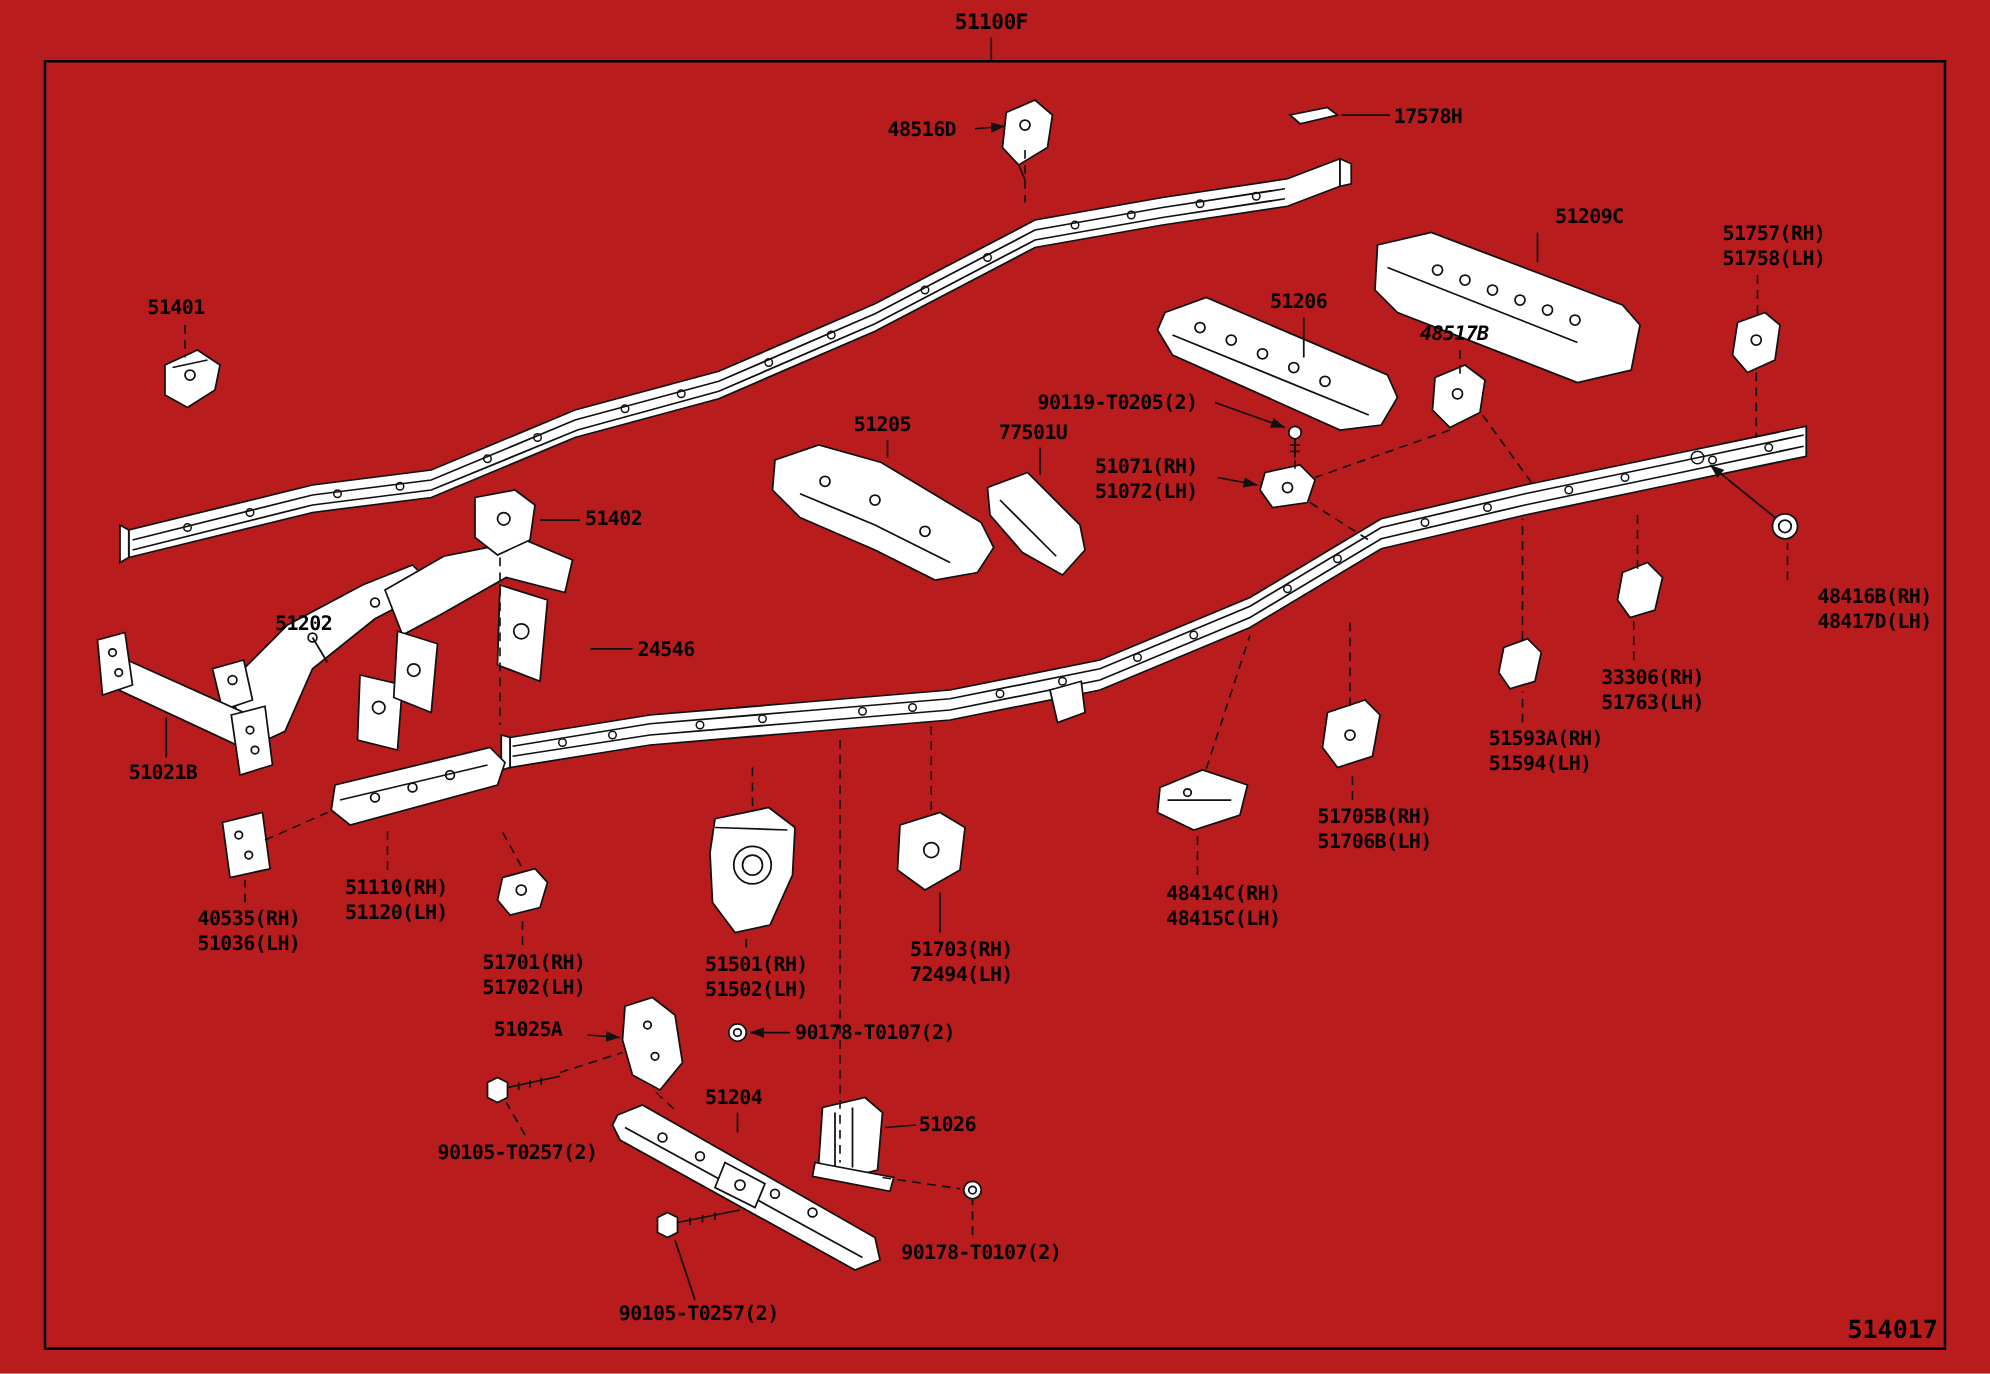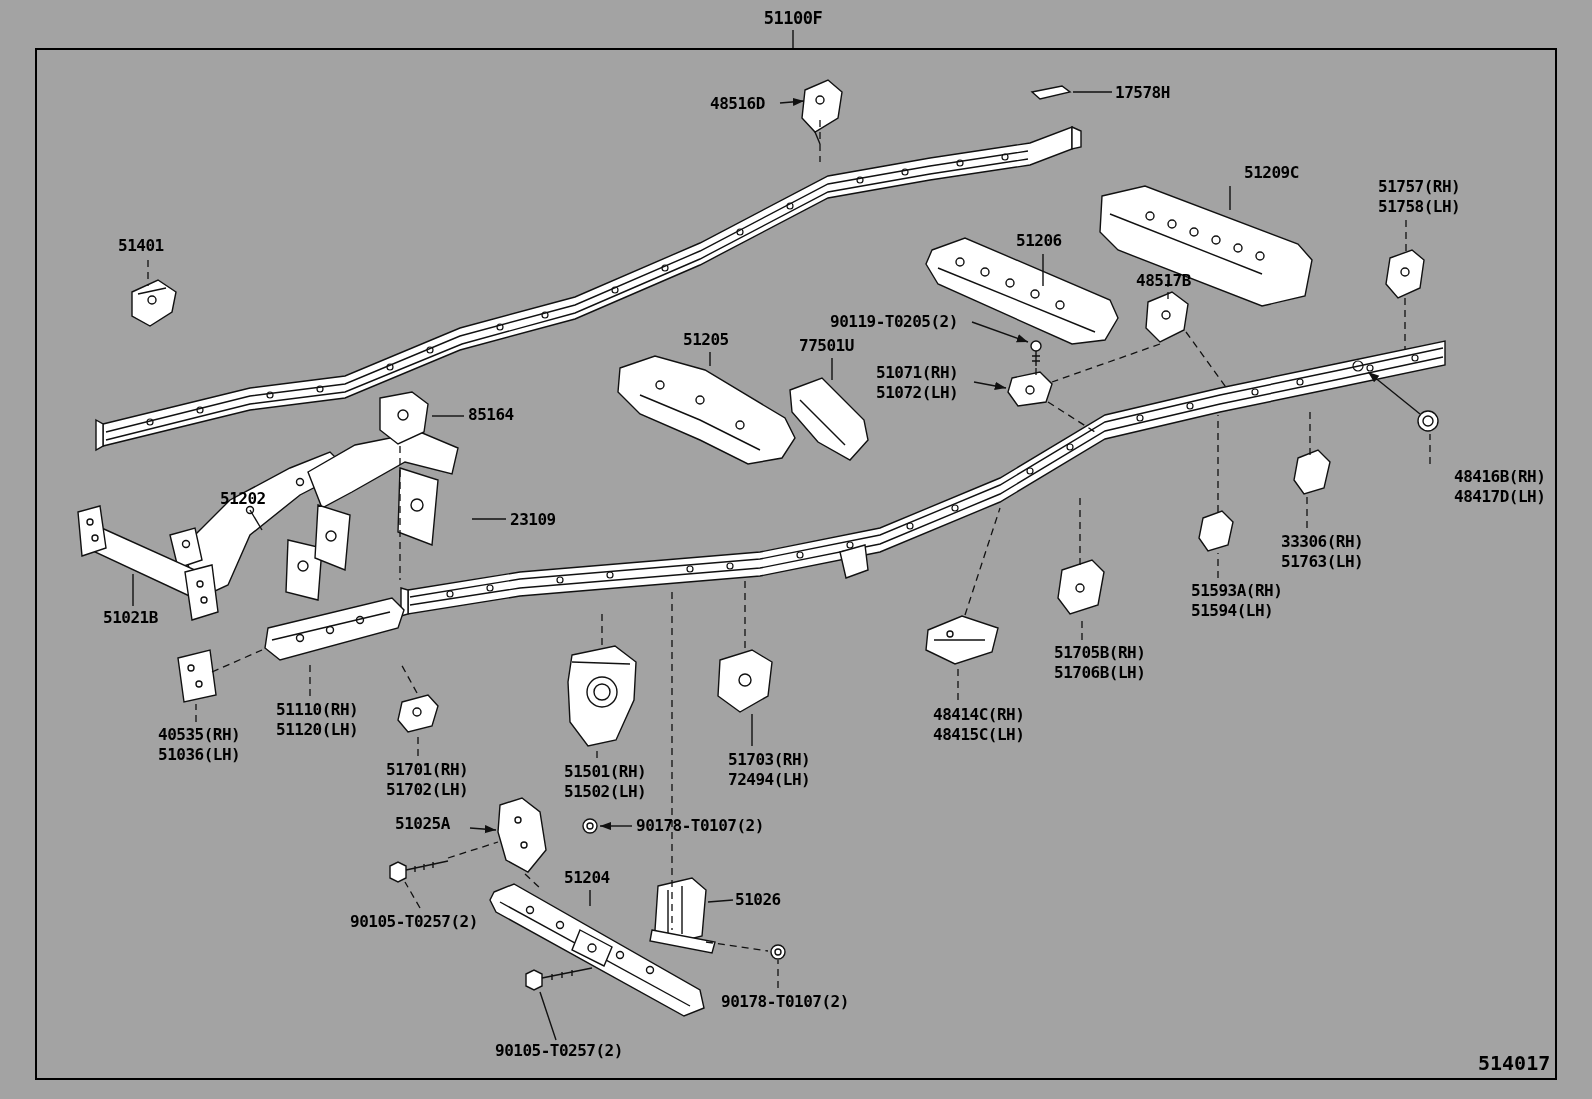--- a/index.html
+++ b/index.html
@@ -1,16 +1,16 @@
 <!DOCTYPE html>
 <html><head>
 <meta charset="utf-8">
 <style>
   html,body{margin:0;padding:0;background:#fff;}
-  #page{position:relative;width:1592px;height:1099px;background:#a3a3a3;overflow:hidden;
+  #page{position:relative;width:1592px;height:1099px;background:#b91c1c;overflow:hidden;
         font-family:"DejaVu Sans Mono","Liberation Mono",monospace;color:#000;}
   .border-box{position:absolute;left:35px;top:48px;width:1518px;height:1028px;border:2px solid #000;}
   .diagram-svg{position:absolute;left:0;top:0;}
   .labels-layer{position:absolute;left:0;top:0;width:1592px;height:963px;pointer-events:none;}
   .part-label{position:absolute;font-weight:bold;font-size:16px;line-height:20px;
               letter-spacing:-0.5px;white-space:nowrap;}
   .title-label{position:absolute;left:793px;top:8px;transform:translateX(-50%);
                font-weight:bold;font-size:17px;letter-spacing:-0.5px;}
   .drawing-number{position:absolute;left:1478px;top:1051px;font-weight:bold;font-size:20px;}
 </style>
@@ -330,44 +330,44 @@
       <div class="part-label" style="left: 1378px; top: 177px;">
         <div>51757(RH)</div>
         <div>51758(LH)</div>
       </div>
       <div class="part-label" style="left: 118px; top: 236px;">
         <div>51401</div>
       </div>
       <div class="part-label" style="left: 1016px; top: 231px;">
         <div>51206</div>
       </div>
-      <div class="part-label" style="left: 1136px; top: 271px;">
+      <div class="part-label" style="left: 1136px; top: 257px; font-style: italic;">
         <div>48517B</div>
       </div>
       <div class="part-label" style="left: 830px; top: 312px;">
         <div>90119-T0205(2)</div>
       </div>
       <div class="part-label" style="left: 683px; top: 330px;">
         <div>51205</div>
       </div>
       <div class="part-label" style="left: 799px; top: 336px;">
         <div>77501U</div>
       </div>
       <div class="part-label" style="left: 876px; top: 363px;">
         <div>51071(RH)</div>
         <div>51072(LH)</div>
       </div>
       <div class="part-label" style="left: 468px; top: 405px;">
-        <div>85164</div>
+        <div>51402</div>
       </div>
       <div class="part-label" style="left: 220px; top: 489px;">
         <div>51202</div>
       </div>
       <div class="part-label" style="left: 510px; top: 510px;">
-        <div>23109</div>
+        <div>24546</div>
       </div>
       <div class="part-label" style="left: 103px; top: 608px;">
         <div>51021B</div>
       </div>
       <div class="part-label" style="left: 1454px; top: 467px;">
         <div>48416B(RH)</div>
         <div>48417D(LH)</div>
       </div>
       <div class="part-label" style="left: 1281px; top: 532px;">
         <div>33306(RH)</div>

